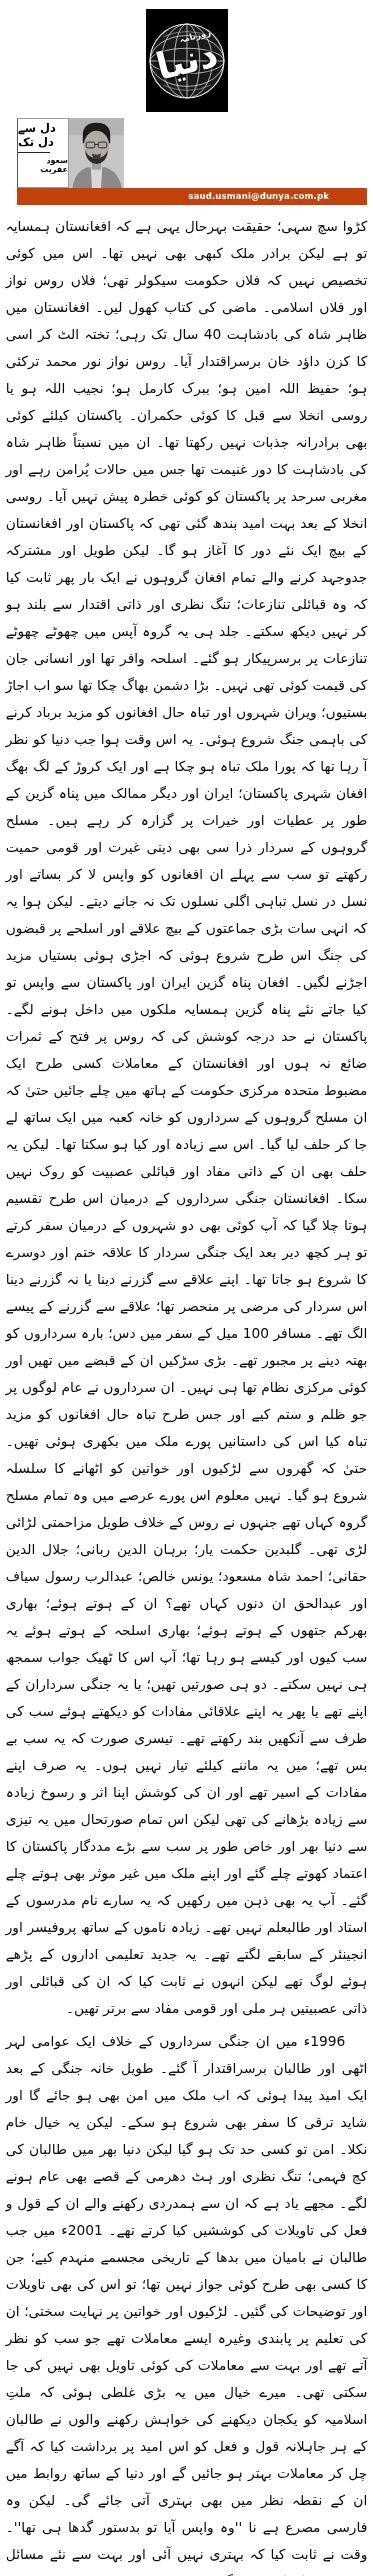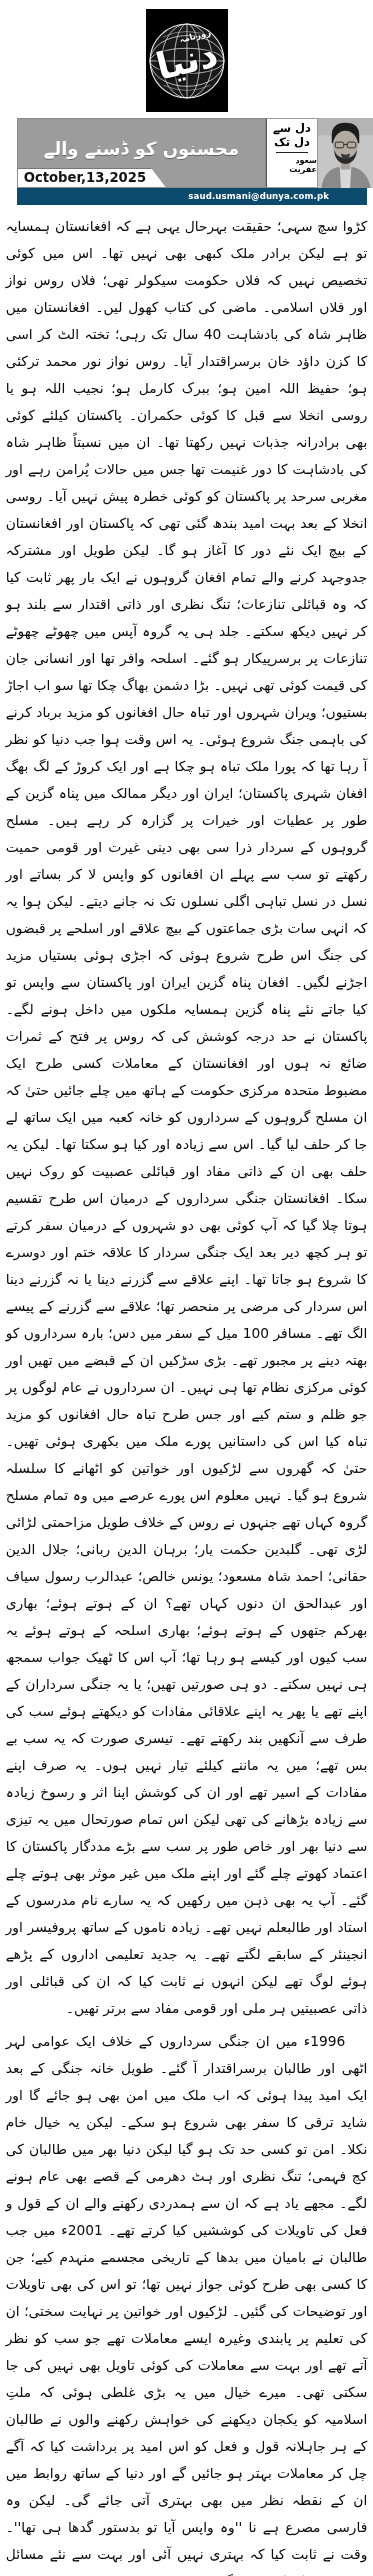--- a/index.html
+++ b/index.html
@@ -46,32 +46,32 @@
     padding-bottom: 9.2px; text-shadow: 0 0.6px 0.6px rgba(0,0,0,.35);
   }
   .date-flag {
     position: absolute; left: 0; bottom: 0; background: #ffffff; color: #141414;
     font-size: 13.2px; font-weight: bold; letter-spacing: 0px;
     padding: 1.7px 19.5px 1.7px 5.7px; border-top: 0.6px solid #777;
     clip-path: polygon(0 0, calc(100% - 15px) 0, 100% 100%, 0 100%);
   }
   .columnist-box {
     width: 52px; background: #fff; border: 0.6px solid #9a9a9a; border-left: 1.1px solid #555;
-    display: flex; flex-direction: column; align-items: center; justify-content: flex-start;
+    display: flex; flex-direction: column; align-items: flex-end; justify-content: flex-start;
     padding-top: 3.4px; direction: rtl;
   }
   .col-name { font-size: 11.5px; font-weight: bold; line-height: 13.8px; color: #000; }
   .col-rule { width: 32px; border-bottom: 1.7px solid #222; margin: 1.7px 0 3.4px 0; }
   .col-author { font-size: 8px; font-weight: bold; color: #000; }
   .photo-box { width: 55px; background: #d9d9d9; position: relative; overflow: hidden; }
   .photo-box svg { width: 100%; height: 100%; display: block; }
 
   
   .email-bar {
-    margin: 0 5.7px 0 17px; width: 350px; height: 17px; background: #0c4a6e;
+    margin: 0 5.7px 0 17px; width: 350px; height: 17px; background: #c2410c;
     display: flex; align-items: center; justify-content: flex-end;
     padding-right: 38px;
   }
   .email-text {
     color: #ffffff; font-size: 8.6px; font-weight: bold; letter-spacing: 0.1px;
     text-decoration: none; cursor: pointer;
   }
 
   
   .article {
@@ -100,24 +100,20 @@
         <line x1="7" y1="90" x2="135" y2="90" stroke="#dcdcdc" stroke-width="1.4"></line>
         <path d="M30 48 Q71 30 112 48" fill="none" stroke="#bbb" stroke-width="1"></path>
         <path d="M30 132 Q71 150 112 132" fill="none" stroke="#bbb" stroke-width="1"></path>
       </svg>
       <div class="logo-small">روزنامہ</div>
       <div class="logo-word">دنیا</div>
     </div>
   </div>
 
   <div class="header-row">
-    <div class="title-banner">
-      <div class="article-title">محسنوں کو ڈسنے والے</div>
-      <div class="date-flag">October,13,2025</div>
-    </div>
     <div class="columnist-box">
       <div class="col-name">دل سے</div>
       <div class="col-name">دل تک</div>
       <div class="col-rule"></div>
       <div class="col-author">سعود عفریت</div>
     </div>
     <div class="photo-box">
       <svg viewBox="0 0 96 122">
         <rect x="0" y="0" width="96" height="122" fill="#c6c6c6"></rect>
         <rect x="0" y="0" width="96" height="30" fill="#b4b4b4"></rect>

